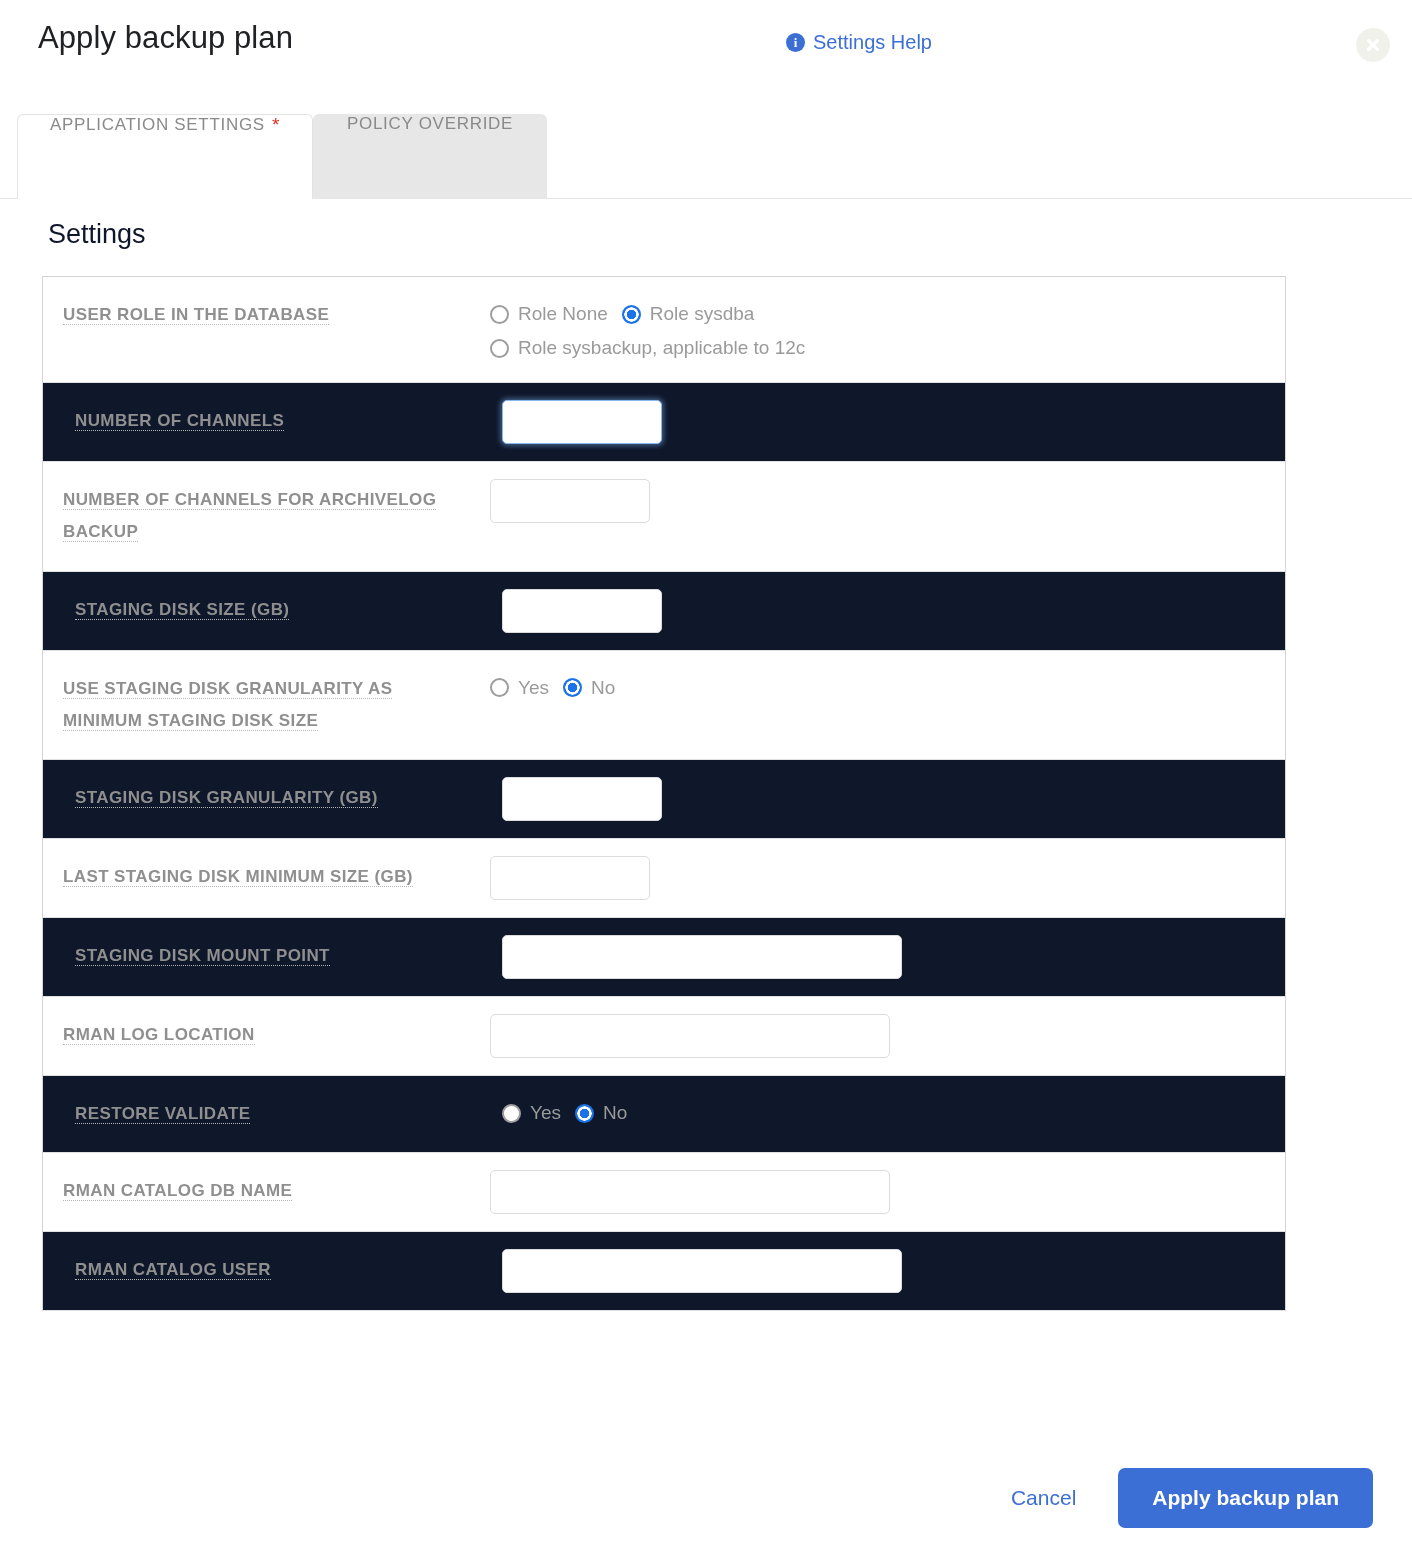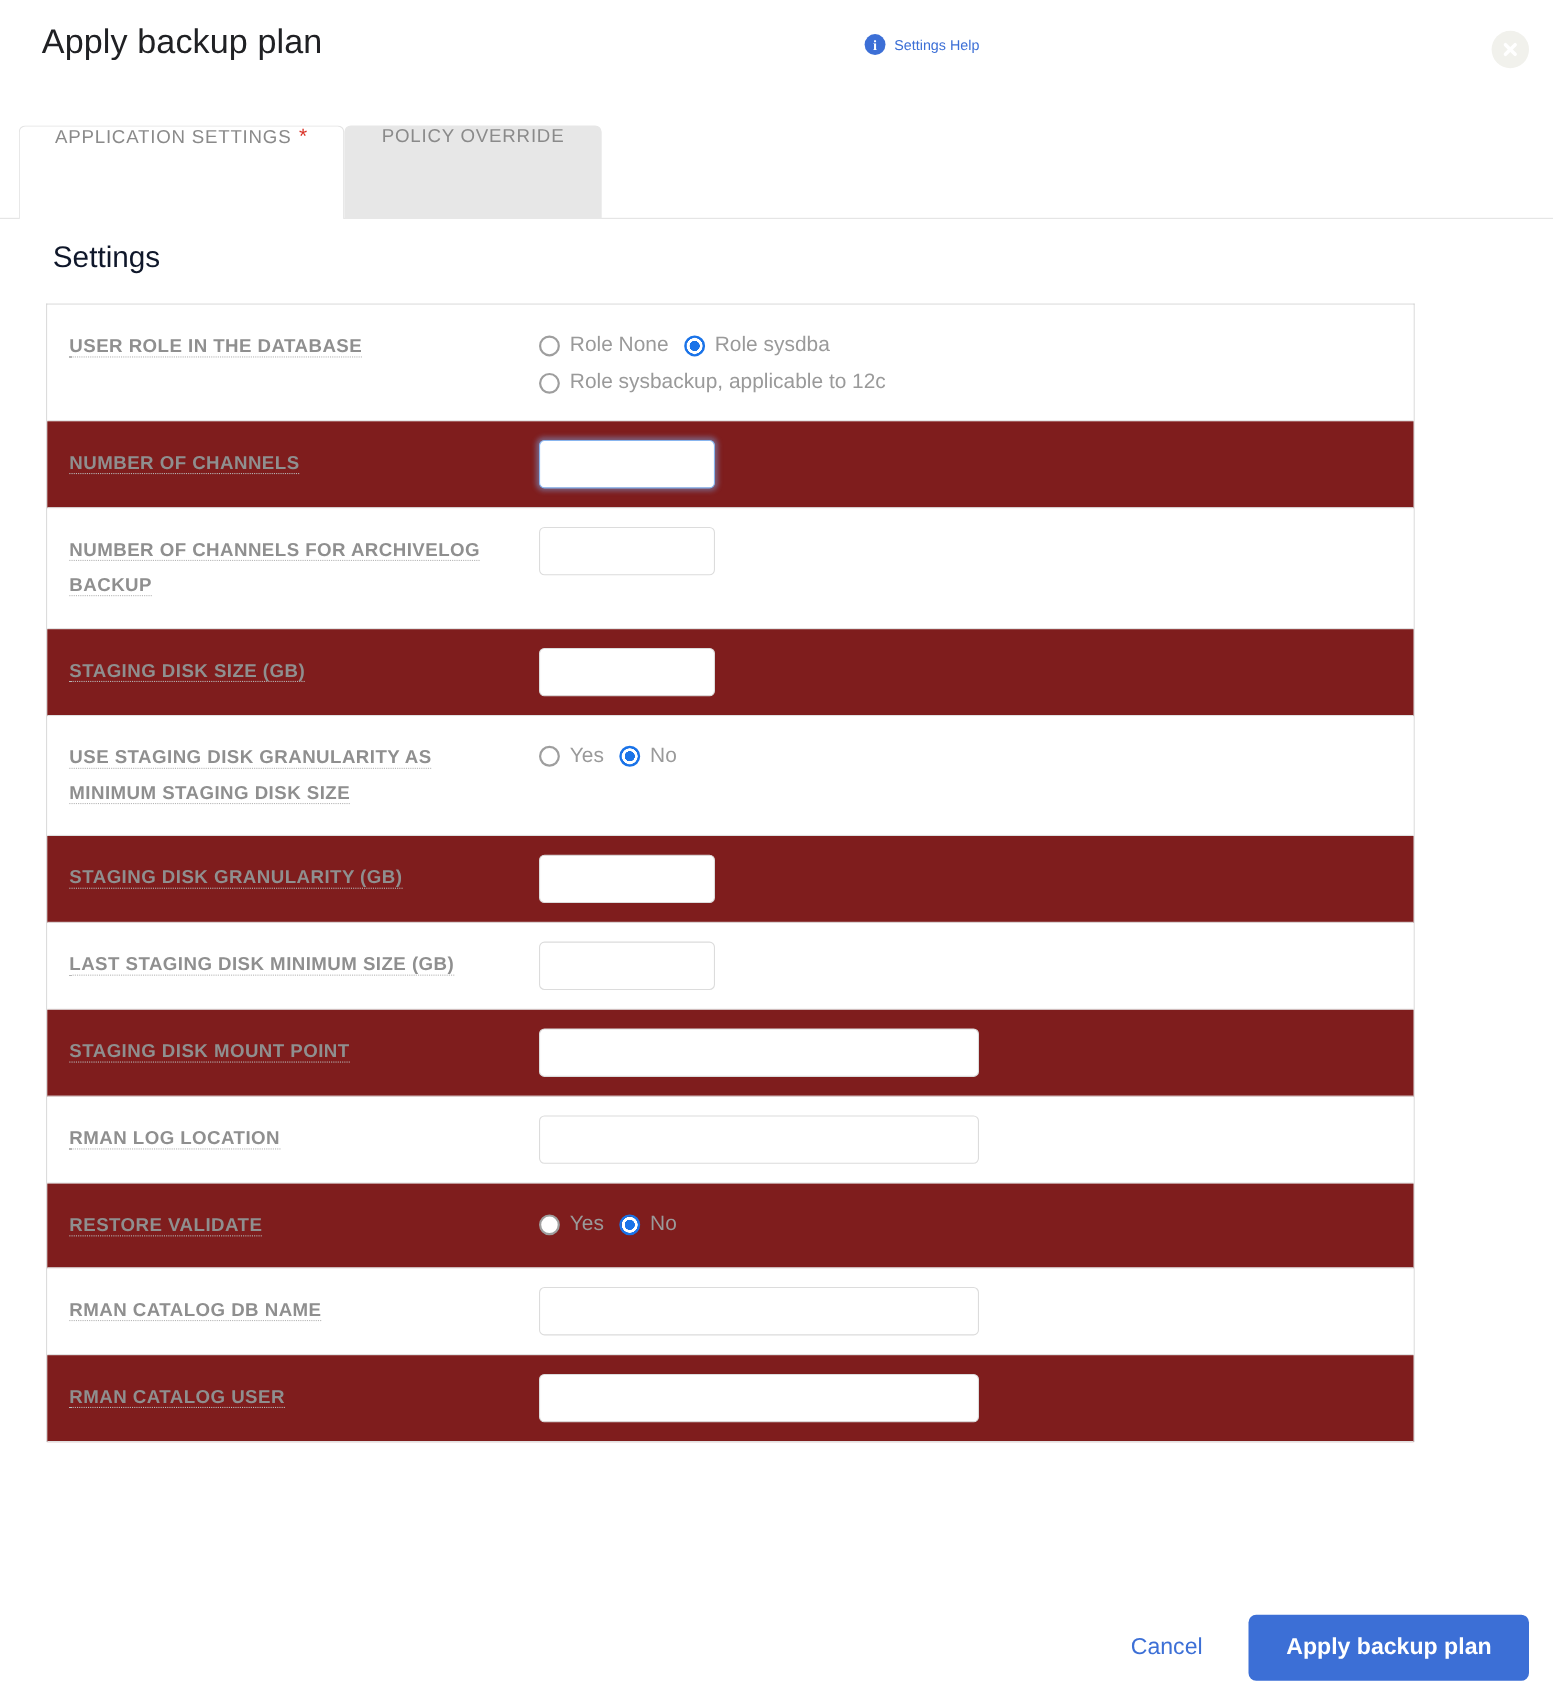--- a/index.html
+++ b/index.html
@@ -49,21 +49,21 @@
     font-weight: bold;
     font-family: "Liberation Serif", serif;
     display: flex;
     align-items: center;
     justify-content: center;
     line-height: 1;
     flex: none;
   }
   .settings-help-label {
     color: #3c6fd6;
-    font-size: 13px;
+    font-size: 20px;
     white-space: nowrap;
   }
   .close-btn {
     position: absolute;
     right: 22px;
     top: 28px;
     width: 34px;
     height: 34px;
     border-radius: 50%;
     background: #f1f1ec;
@@ -145,21 +145,21 @@
     box-sizing: border-box;
   }
   .row {
     display: flex;
     align-items: flex-start;
     border-bottom: 1px solid #e0e0e0;
     background: #ffffff;
     min-height: 60px;
     box-sizing: border-box;
   }
-  .row.alt { background: #7f1d1d; }
+  .row.alt { background: #0f172a; padding-left: 12px; }
   .row-label {
     width: 447px;
     flex: none;
     box-sizing: border-box;
     padding: 22px 20px 22px 20px;
   }
   .row-label span {
     font-size: 17px;
     color: #8f8f8f;
     font-weight: bold;
@@ -229,21 +229,21 @@
     font-size: 19px;
     color: #9a9a9a;
     white-space: nowrap;
   }
   .radio-break { flex-basis: 100%; height: 0; }
 
   
   .footer {
     position: absolute;
     left: 0;
-    right: 0;
+    right: 17px;
     bottom: 0;
     height: 100px;
     background: #ffffff;
     display: flex;
     align-items: center;
     justify-content: flex-end;
     padding-right: 22px;
     box-sizing: border-box;
     gap: 26px;
   }

